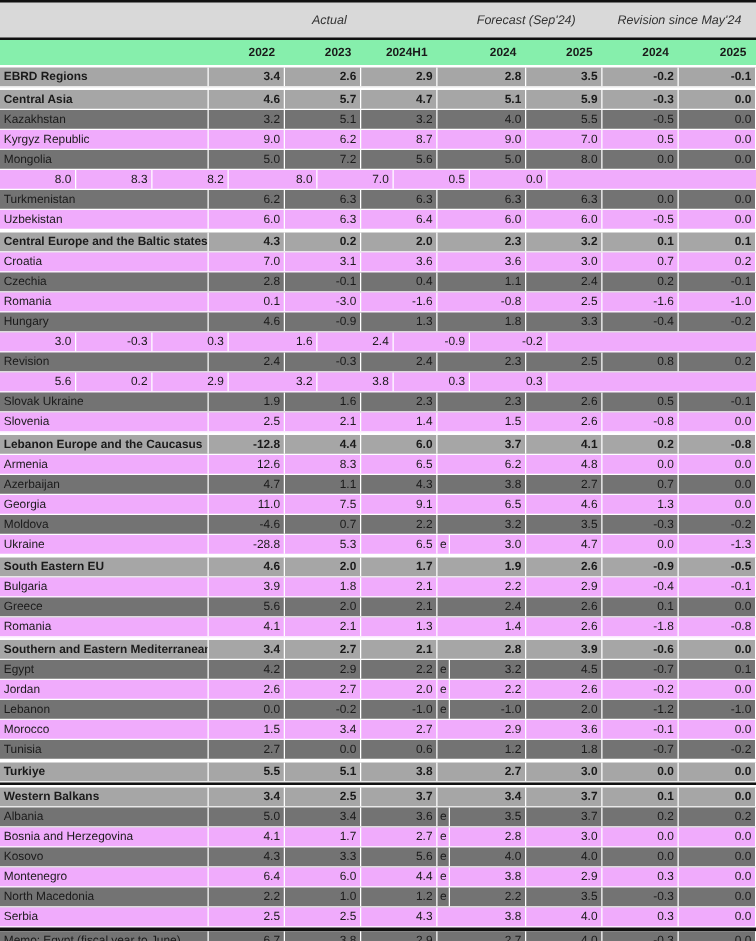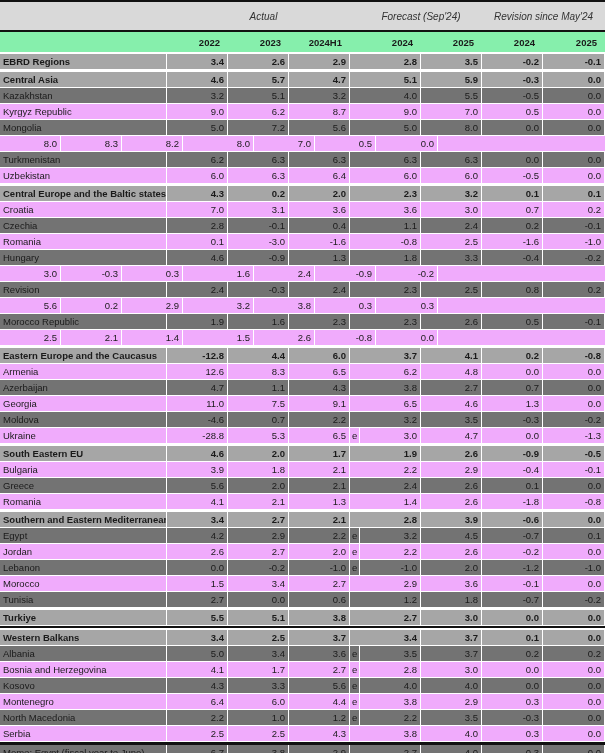--- a/index.html
+++ b/index.html
@@ -215,43 +215,44 @@
     <div class="c w-n">5.6</div>
     <div class="c w-n">0.2</div>
     <div class="c w-n">2.9</div>
     <div class="c w-e e"></div>
     <div class="c w-n">3.2</div>
     <div class="c w-n">3.8</div>
     <div class="c w-n">0.3</div>
     <div class="c w-last">0.3</div>
   </div>
       <div class="row light">
-    <div class="c lbl w-lbl">Morocco Republic</div>
+    <div class="c lbl w-lbl">Slovak Ukraine</div>
     <div class="c w-n">1.9</div>
     <div class="c w-n">1.6</div>
     <div class="c w-n">2.3</div>
     <div class="c w-e e"></div>
     <div class="c w-n">2.3</div>
     <div class="c w-n">2.6</div>
     <div class="c w-n">0.5</div>
     <div class="c w-last">-0.1</div>
   </div>
       <div class="row dark">
+    <div class="c lbl w-lbl">Slovenia</div>
     <div class="c w-n">2.5</div>
     <div class="c w-n">2.1</div>
     <div class="c w-n">1.4</div>
     <div class="c w-e e"></div>
     <div class="c w-n">1.5</div>
     <div class="c w-n">2.6</div>
     <div class="c w-n">-0.8</div>
     <div class="c w-last">0.0</div>
   </div>
       <div class="sep-white"></div>
       <div class="row group">
-    <div class="c lbl w-lbl">Eastern Europe and the Caucasus</div>
+    <div class="c lbl w-lbl">Lebanon Europe and the Caucasus</div>
     <div class="c w-n">-12.8</div>
     <div class="c w-n">4.4</div>
     <div class="c w-n">6.0</div>
     <div class="c w-e e"></div>
     <div class="c w-n">3.7</div>
     <div class="c w-n">4.1</div>
     <div class="c w-n">0.2</div>
     <div class="c w-last">-0.8</div>
   </div>
       <div class="row dark">

